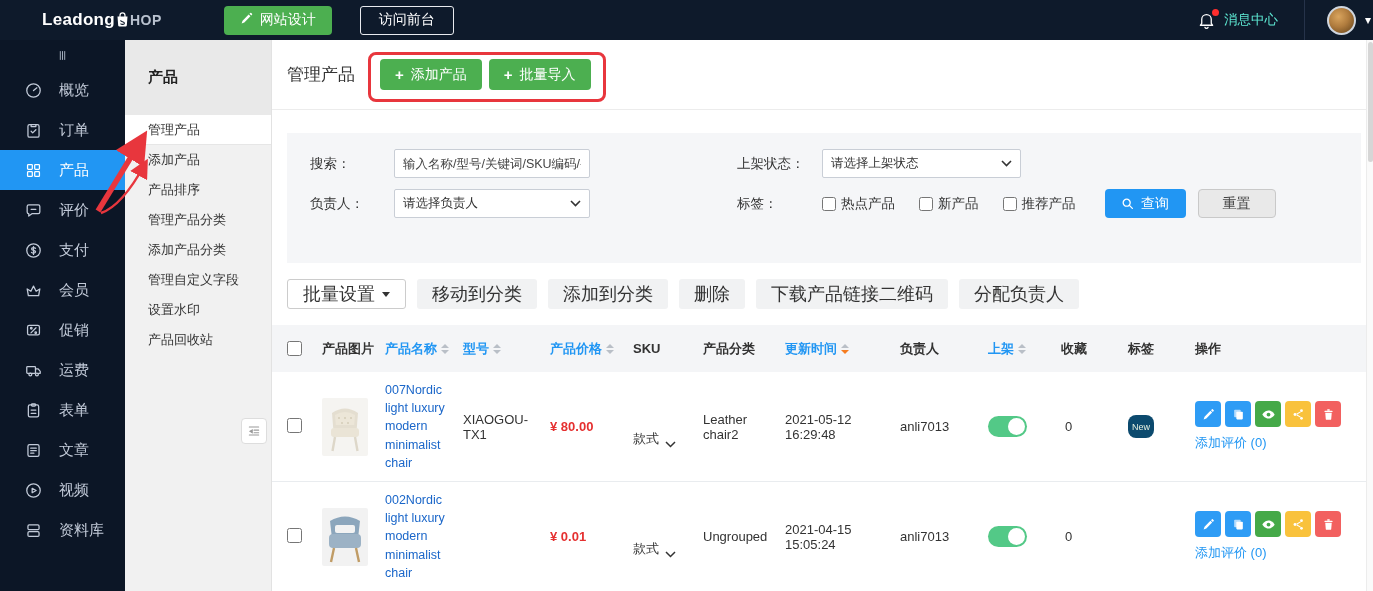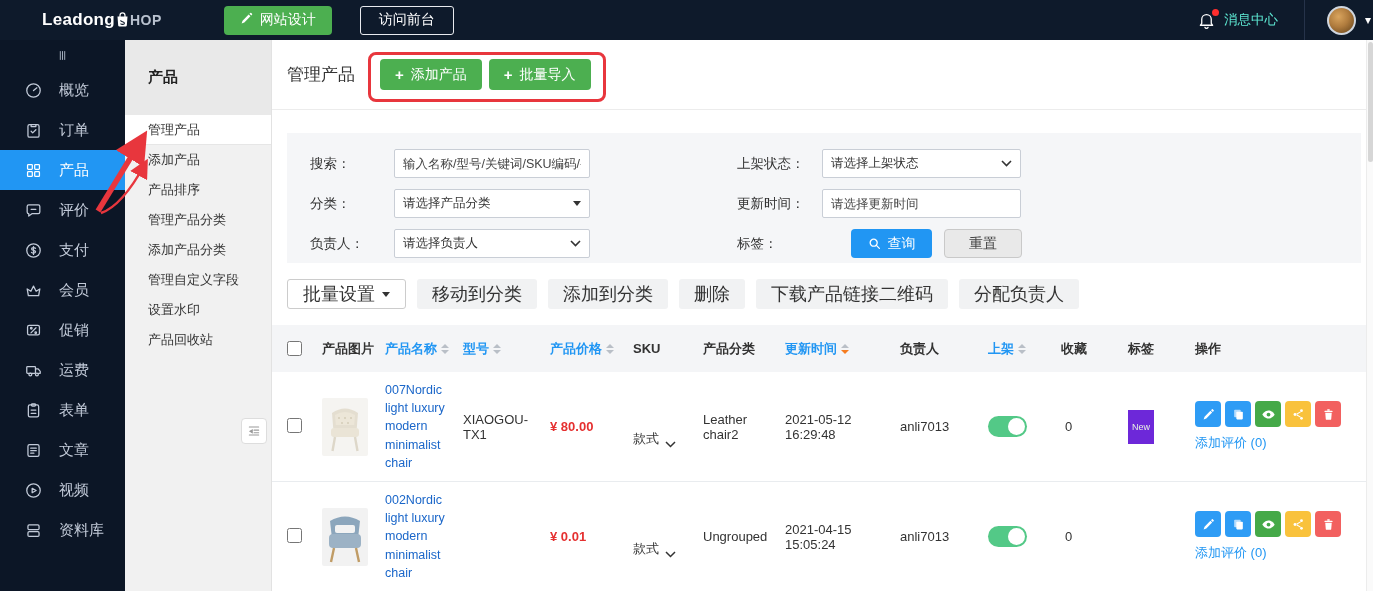--- a/index.html
+++ b/index.html
@@ -94,22 +94,22 @@
   .sort .dn { border-top:4px solid #b9bfc7; }
   .sort .dn.on { border-top-color:#f57c20; }
   .trow { height:110px; border-bottom:1px solid #e9ecef; font-size:13px; color:#333; }
   .trow input[type=checkbox], .thead input[type=checkbox] { width:15px; height:15px; cursor:pointer; }
   .pimg { width:46px; height:58px; border-radius:2px; overflow:hidden; cursor:pointer; }
   .plink { color:#1a66c9; font-size:12.5px; line-height:1.45; cursor:pointer; padding-right:10px; }
   .price { color:#e53030; font-weight:bold; }
   .sku-cell { display:flex; align-items:flex-end; gap:6px; cursor:pointer;margin-top:24px; }
   .toggle { width:39px; height:21px; border-radius:11px; background:#53c987; position:relative; cursor:pointer; }
   .toggle::after { content:""; position:absolute; right:2px; top:2px; width:17px; height:17px; border-radius:50%; background:#fff; }
-  .badge-new { display:inline-flex; align-items:center; justify-content:center; width:26px; height:34px;
-    background:#6d28d9; color:#eaf3e2; font-size:9px; border-radius:0; }
+  .badge-new { display:inline-flex; align-items:center; justify-content:center; width:26px; height:23px;
+    background:#0c4a6e; color:#eaf3e2; font-size:9px; border-radius:8px; }
   .ops { display:flex; flex-direction:column; gap:7px; }
   .ops-btns { display:flex; gap:4px; }
   .ibtn { width:26px; height:26px; border-radius:4px; display:flex; align-items:center; justify-content:center; cursor:pointer; }
   .ibtn.b { background:#2e9cf5; } .ibtn.g { background:#45a948; } .ibtn.y { background:#f9c23c; } .ibtn.r { background:#f2605f; }
   .review-link { color:#2196f3; font-size:13px; cursor:pointer; }
 
   
   .arrows { position:absolute; left:0; top:0; width:1373px; height:591px; pointer-events:none; z-index:40; }
   .scroll-track { position:absolute; right:0; top:40px; width:7px; height:551px; background:#fafafa; border-left:1px solid #ececec; z-index:30; }
   .scroll-thumb { position:absolute; top:2px; left:1px; width:5px; height:120px; border-radius:3px; background:#d6d6d6; }
@@ -321,39 +321,42 @@
         </div>
         <span class="f-label2">上架状态：</span>
         <div class="f-select w199">
           <span>请选择上架状态</span>
           <svg width="11" height="7" viewBox="0 0 11 7" fill="none" stroke="#333" stroke-width="1.6">
               <path d="M1 1l4.5 4.5L10 1"></path>
             </svg>
         </div>
       </div>
       <div class="f-row">
-        <span class="f-label1">分类：</span>
-        <div class="f-select">
-          <span>请选择产品分类</span>
-          <span class="tri-down"></span>
-        </div>
-        <span class="f-label2">更新时间：</span>
-        <div class="f-input w199">
-          <input type="text" placeholder="请选择更新时间" style="">
-        </div>
-      </div>
-      <div class="f-row">
         <span class="f-label1">负责人：</span>
         <div class="f-select">
           <span>请选择负责人</span>
           <svg width="11" height="7" viewBox="0 0 11 7" fill="none" stroke="#333" stroke-width="1.6">
               <path d="M1 1l4.5 4.5L10 1"></path>
             </svg>
         </div>
         <span class="f-label2">标签：</span>
+        <div class="chk-group">
+          <label class="chk">
+              <input type="checkbox" style="">
+              <span>热点产品</span>
+            </label>
+          <label class="chk">
+              <input type="checkbox" style="">
+              <span>新产品</span>
+            </label>
+          <label class="chk">
+              <input type="checkbox" style="">
+              <span>推荐产品</span>
+            </label>
+        </div>
         <div class="btn-query">
           <svg width="13" height="13" viewBox="0 0 24 24" fill="none" stroke="#fff" stroke-width="2.4" stroke-linecap="round">
               <circle cx="10.5" cy="10.5" r="6.5"></circle>
               <path d="M15.5 15.5L21 21"></path>
             </svg>
           <span>查询</span>
         </div>
         <div class="btn-reset">
           <span>重置</span>
         </div>

